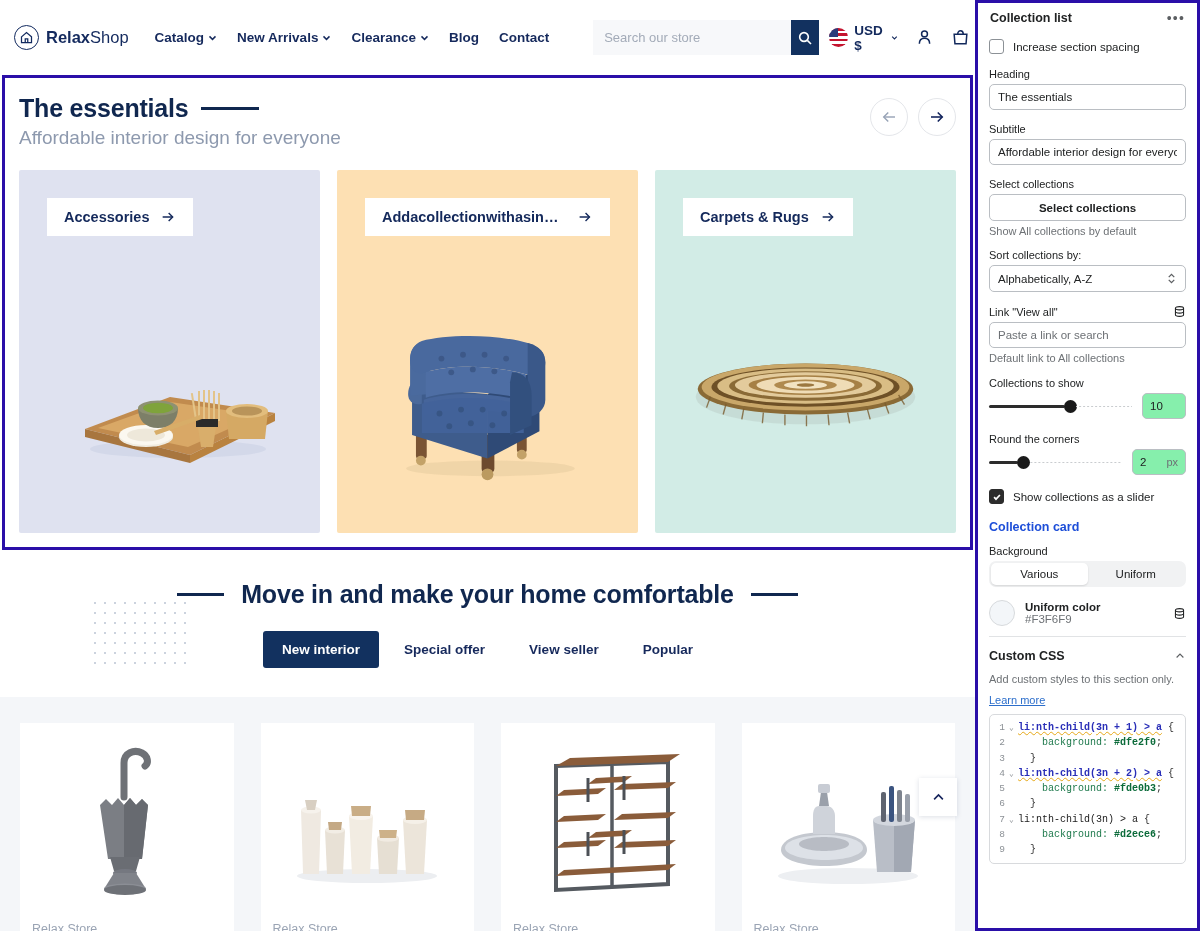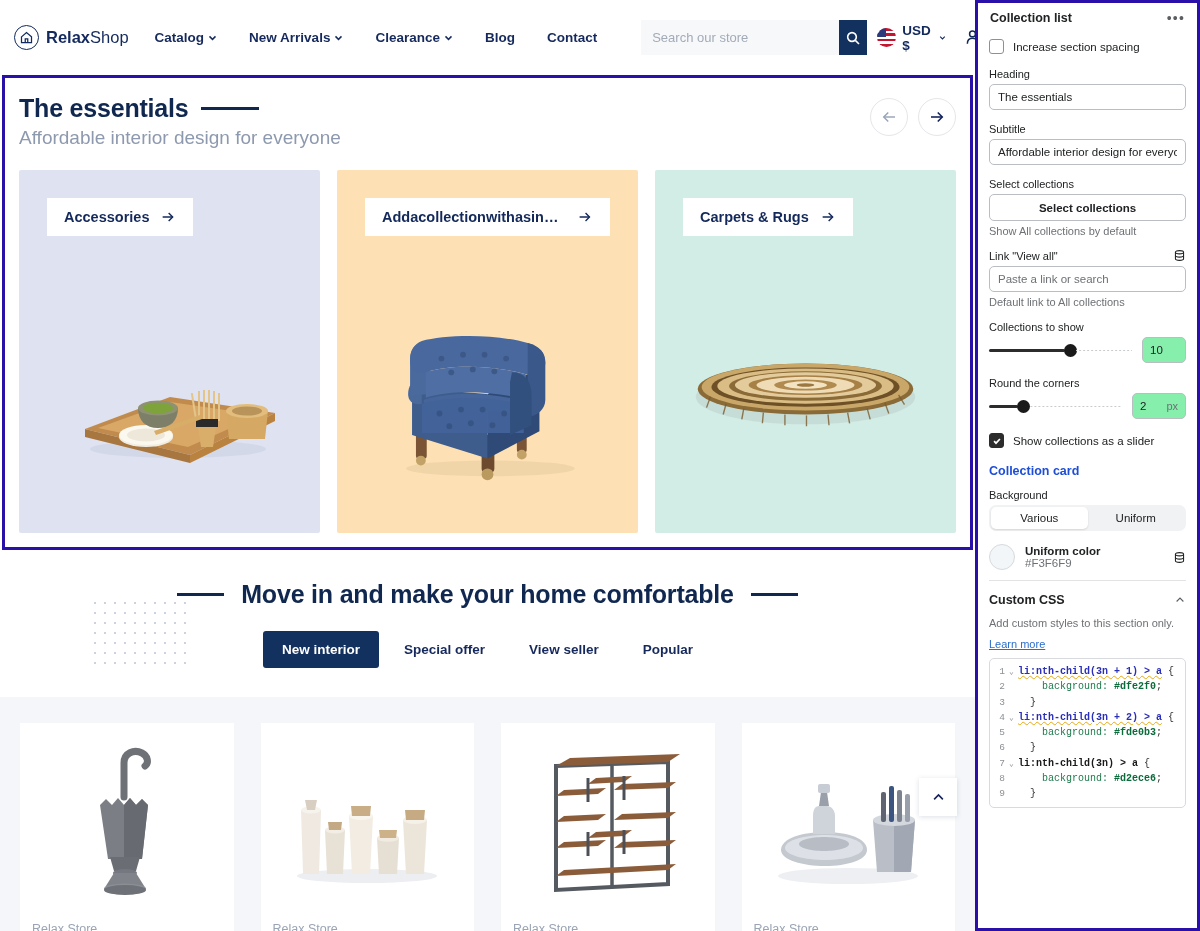--- a/index.html
+++ b/index.html
@@ -31,21 +31,21 @@
   .brand-logo {
     width: 25px; height: 25px; border-radius: 50%;
     border: 1.6px solid #122a5f; display: flex;
     align-items: center; justify-content: center; flex: none;
   }
   .brand-logo svg { display: block; }
   .brand-text { font-size: 16.5px; color: #142a5e; white-space: nowrap; }
   .brand-text b { font-weight: 700; }
   .brand-text span { font-weight: 400; }
 
-  .sf-nav { display: flex; align-items: center; gap: 32px; }
+  .sf-nav { display: flex; align-items: center; gap: 20px; }
   .sf-nav-item {
     font-size: 13.5px; font-weight: 700; color: #15295c;
     display: flex; align-items: center; gap: 4px;
     cursor: pointer; white-space: nowrap;
   }
   .caret { width: 9px; height: 9px; display: block; }
 
   .sf-search {
     margin-left: 44px; display: flex; align-items: stretch;
     width: 203px; height: 35px; flex: none;
@@ -275,21 +275,21 @@
     line-height: 15.3px; overflow: hidden;
   }
   .code-line { display: flex; align-items: baseline; white-space: pre; }
   .ln {
     width: 19px; text-align: right; color: #8c9196;
     flex: none; padding-right: 4px; font-size: 9.5px;
   }
   .fold { width: 9px; flex: none; color: #8c9196; font-size: 8px; }
   .code-txt { white-space: pre; }
   .c-sel { color: #2a2fb8; font-weight: 700; text-decoration: underline; text-decoration-color: #e6a817; text-decoration-style: wavy; }
-  .c-el { color: #1a1a1a; font-weight: 700; }
+  .c-el { color: #1a1a1a; font-weight: 400; }
   .c-prop { color: #1f7a4d; }
   .c-val { color: #0b6b3a; font-weight: 700; }
   .c-punc { color: #333; }
 </style>
 </head>
 <body>
 
 <div class="app">
 
   <div class="preview">
@@ -667,20 +667,30 @@
           <div class="p-label">Subtitle</div>
           <input class="p-input" value="Affordable interior design for everyone" style="">
         </div>
 
         <div>
           <div class="p-label">Select collections</div>
           <button class="p-btn">Select collections</button>
           <div class="p-help">Show All collections by default</div>
         </div>
 
+        <div class="p-field">
+          <div class="p-label">Sort collections by:</div>
+          <div class="p-select">
+            <span>Alphabetically, A-Z</span>
+            <svg width="11" height="13" viewBox="0 0 12 14" fill="none" stroke="#5c5f62" stroke-width="1.4">
+              <path d="M3 5.5 L6 2.5 L9 5.5"></path>
+                <path d="M3 8.5 L6 11.5 L9 8.5"></path>
+            </svg>
+          </div>
+        </div>
 
         <div class="p-field">
           <div class="p-label-row">
             <span class="p-label" style="margin:0">Link "View all"</span>
             <span class="db-icon">
               <svg width="13" height="13" viewBox="0 0 16 16" fill="none" stroke="#202223" stroke-width="1.3">
                 <ellipse cx="8" cy="4" rx="5" ry="2"></ellipse>
                   <path d="M3 4 V8 C3 9.1 5.2 10 8 10 C10.8 10 13 9.1 13 8 V4"></path>
                 <path d="M3 8 V12 C3 13.1 5.2 14 8 14 C10.8 14 13 13.1 13 12 V8"></path>
               </svg>

